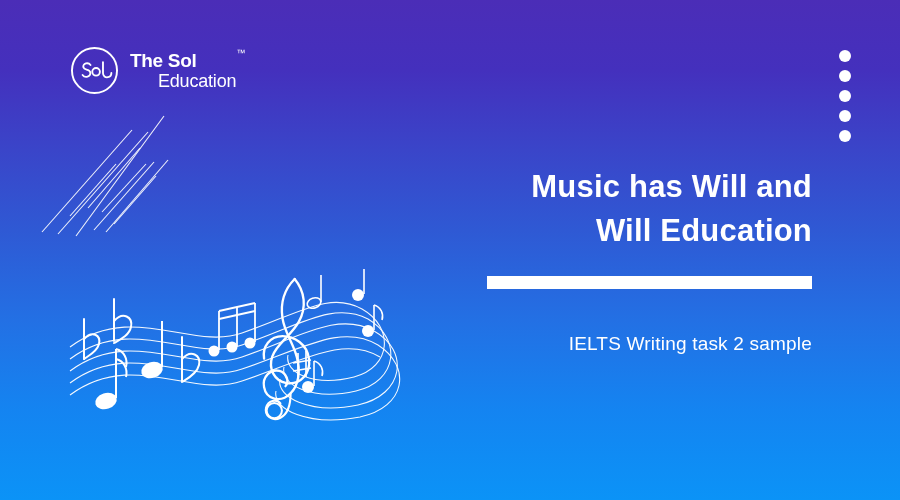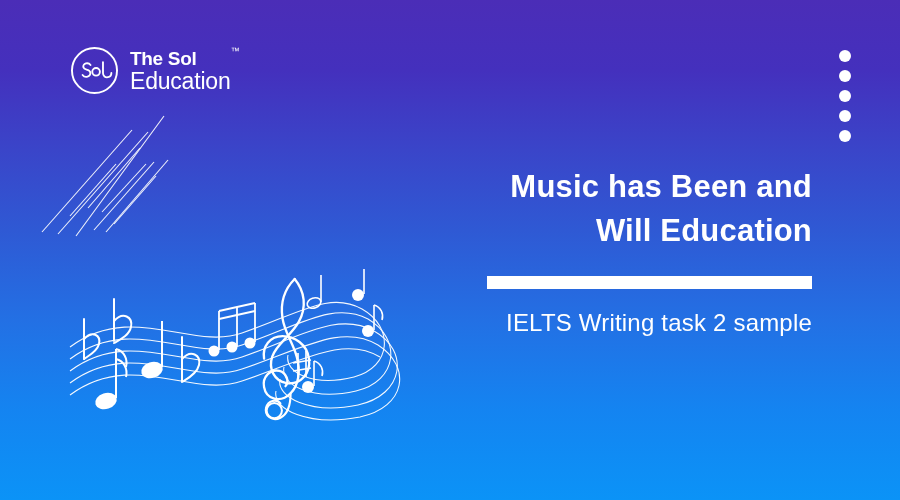--- a/index.html
+++ b/index.html
@@ -37,22 +37,22 @@
   .logo-line-1 {
     position:relative;
     color:#ffffff; font-size:19px; font-weight:bold;
     letter-spacing:-0.3px; white-space:nowrap;
   }
   .logo-tm {
     position:absolute; top:-2px; right:-9px;
     font-size:9px; font-weight:normal; line-height:1;
   }
   .logo-line-2 {
-    color:#ffffff; font-size:23px; font-weight:300;
-    letter-spacing:-0.2px; white-space:nowrap; margin-top:2px;
+    color:#ffffff; font-size:18px; font-weight:300;
+    letter-spacing:-0.2px; white-space:nowrap; margin-top:2px;margin-left:28px;
   }
 
   
   #diagonals { position:absolute; left:36px; top:112px; }
 
   
   #dot-column {
     position:absolute; left:839px; top:50px;
     display:flex; flex-direction:column; gap:8px;
   }
@@ -70,22 +70,22 @@
     color:#ffffff;
     font-size:31px; font-weight:bold;
     line-height:44px; letter-spacing:0.2px;
   }
   #headline .hl { display:block; white-space:nowrap; }
   #rule {
     margin:23px 0 0 auto;
     width:325px; height:13px; background:#ffffff;
   }
   #subtitle {
-    margin-top:20px;
-    color:#ffffff; font-size:24px; font-weight:300;
+    margin-top:44px;
+    color:#ffffff; font-size:19px; font-weight:300;
     letter-spacing:0.2px; white-space:nowrap;
   }
 </style>
 </head>
 <body>
 
 <div id="banner">
 
   <div id="logo">
     <span>
@@ -203,20 +203,20 @@
       <g>
         <circle cx="246" cy="132" r="6" fill="#ffffff"></circle>
         <path d="M252 131 V106" stroke="#ffffff" stroke-width="1.6"></path>
         <path d="M252 106 c7 2 10 9 8 15" stroke="#ffffff" stroke-width="1.6" fill="none"></path>
       </g>
     </svg>
   </span>
 
   <div id="text-block">
     <h1 id="headline">
-      <span class="hl">Music has Been and</span>
+      <span class="hl">Music has Will and</span>
       <span class="hl">Will Education</span>
     </h1>
     <div id="rule"></div>
     <div id="subtitle">IELTS Writing task 2 sample</div>
   </div>
 
 </div>
 
 </body></html>

